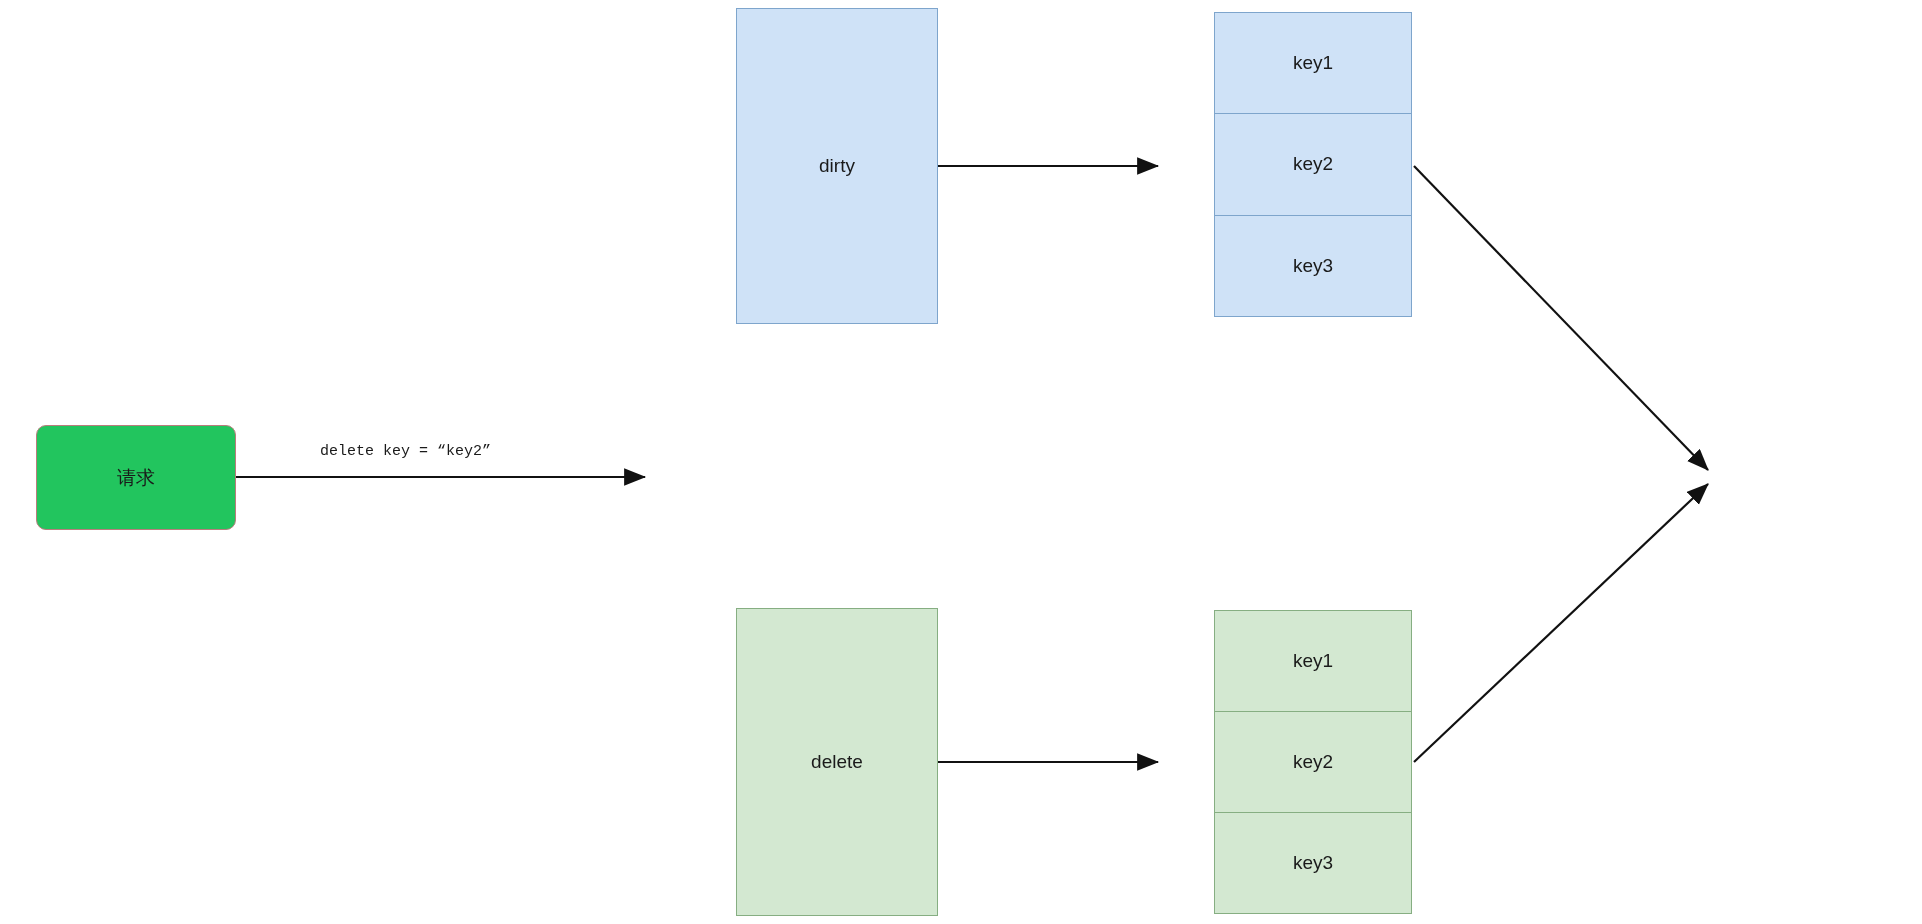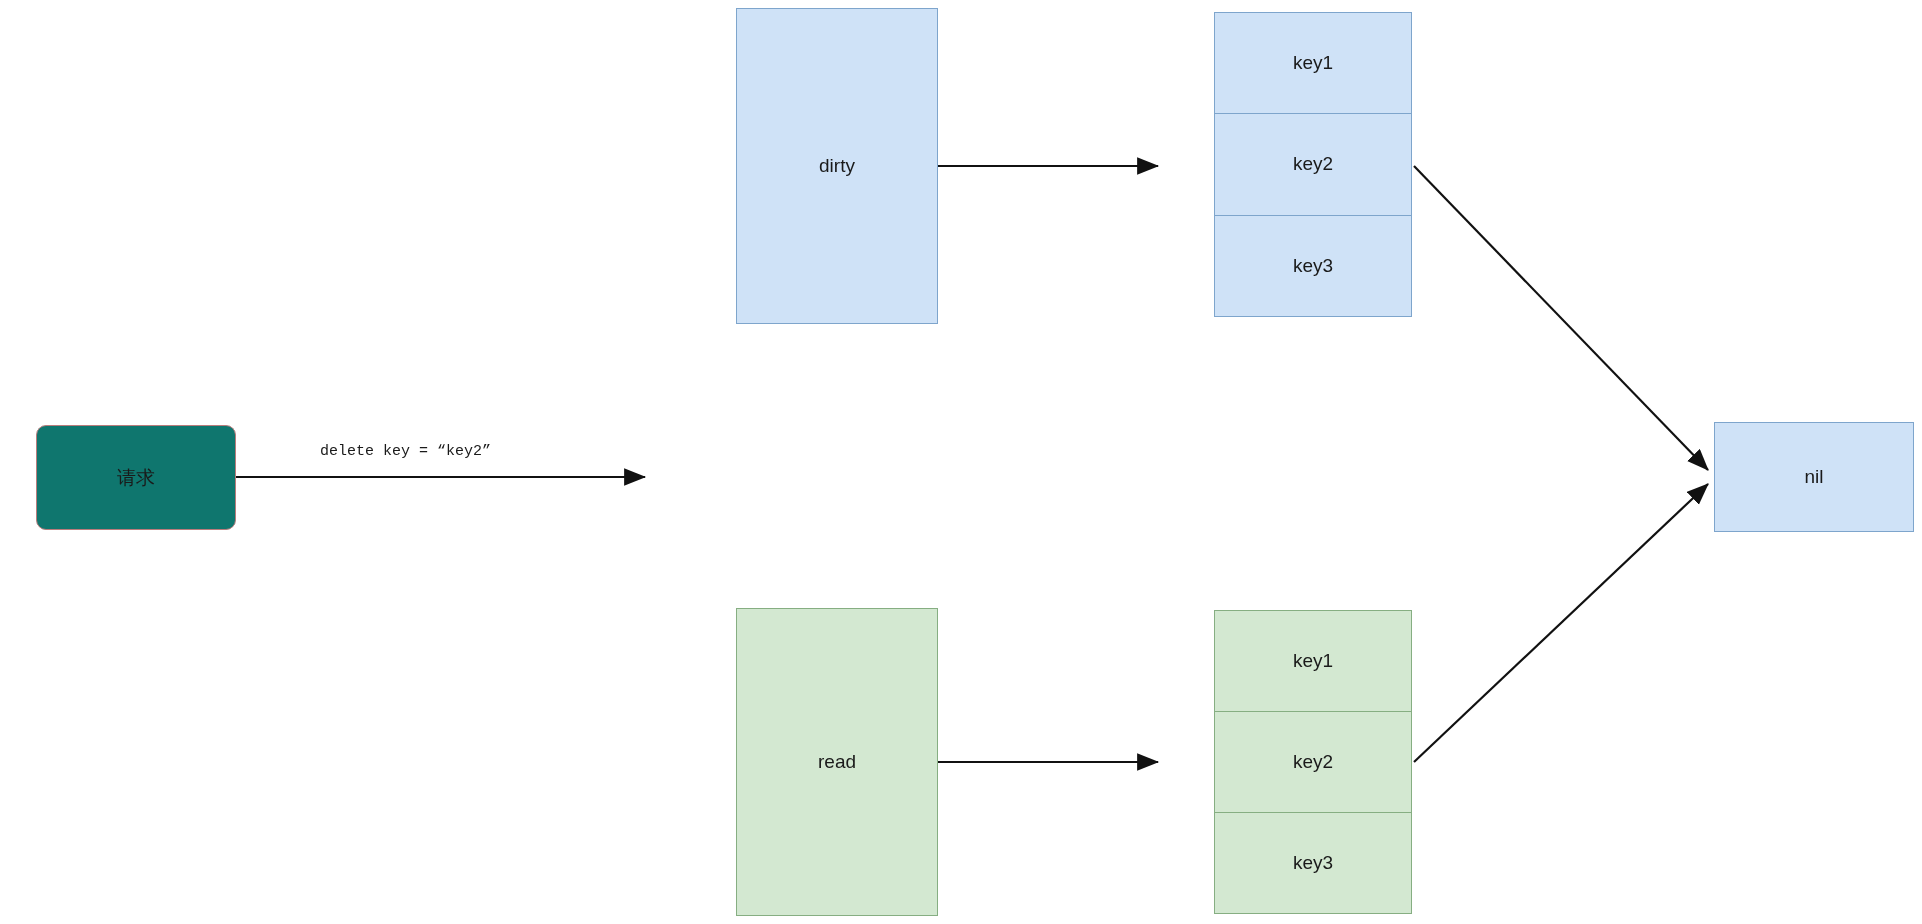--- a/index.html
+++ b/index.html
@@ -19,21 +19,21 @@
     position: absolute;
     box-sizing: border-box;
     display: flex;
     align-items: center;
     justify-content: center;
     font-size: 19px;
     color: #1a1a1a;
     text-align: center;
   }
   .node-request {
-    background: #0f766e;
+    background: #22c55e;
     border: 1.6px solid #b97c7c;
     border-radius: 10px;
     text-align: right;
   }
   .node-read {
     background: #cfe2f7;
     border: 1.6px solid #7ea5cc;
   }
   .node-dirty {
     background: #d3e8d1;
@@ -130,27 +130,24 @@
     <span>dirty</span>
   </div>
 
   <div class="stack stack-blue" style="left:1214px; top:12px; width:198px; height:305px;">
     <div class="stack-cell">key1</div>
     <div class="stack-cell">key2</div>
     <div class="stack-cell">key3</div>
   </div>
 
   <div class="node node-dirty" style="left:736px; top:608px; width:202px; height:308px;">
-    <span>read</span>
+    <span>delete</span>
   </div>
 
   <div class="stack stack-green" style="left:1214px; top:610px; width:198px; height:304px;">
     <div class="stack-cell">key1</div>
     <div class="stack-cell">key2</div>
     <div class="stack-cell">key3</div>
   </div>
 
-  <div class="node node-nil" style="left:1714px; top:422px; width:200px; height:110px;">
-    <span>nil</span>
-  </div>
 
 
 </div>
 
 </body></html>

